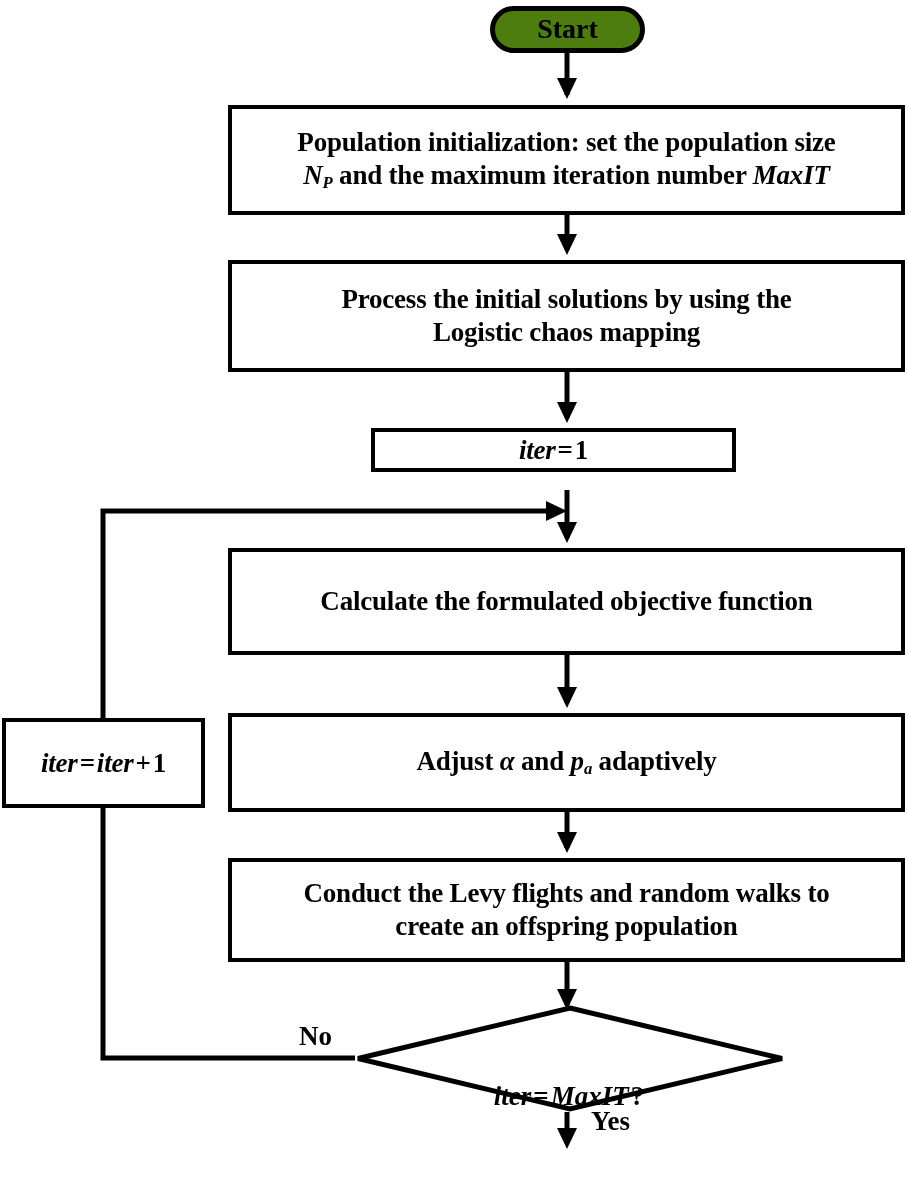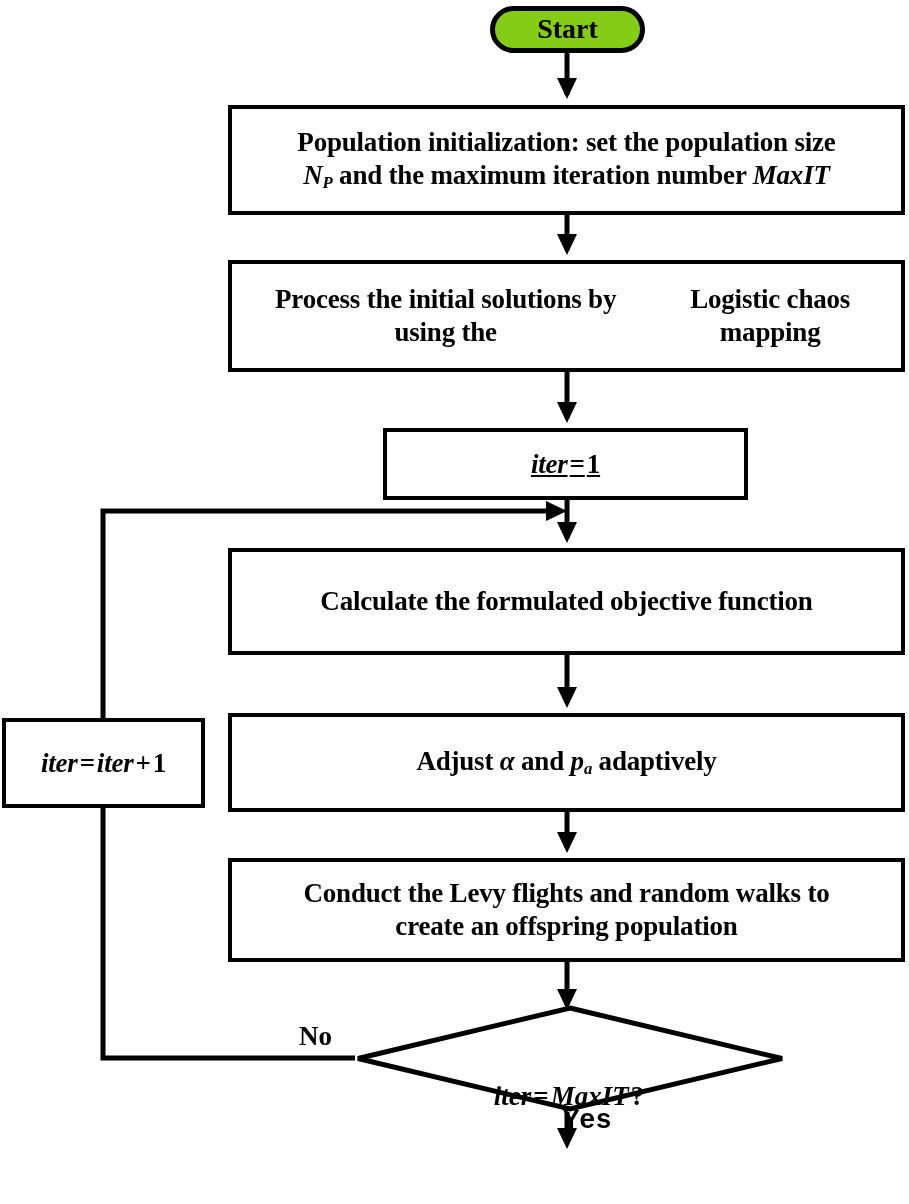--- a/index.html
+++ b/index.html
@@ -32,21 +32,21 @@
   }
   .proc {
     border: 4px solid #000000;
     background: #ffffff;
     font-size: 27px;
     letter-spacing: -0.2px;
     padding: 0 10px;
   }
   .terminator {
     border: 5px solid #000000;
-    background: #84cc16;
+    background: #4d7c0f;
     border-radius: 26px;
     font-size: 28px;
   }
 
   
   .diamond-wrap {
     position: absolute;
     z-index: 3;
   }
   .diamond-wrap svg {
@@ -156,26 +156,26 @@
     <span>Start</span>
   </div>
 
   <div class="node proc" style="left:228px; top:105px; width:677px; height:110px; flex-direction:column;">
     <div>Population initialization: set the population size</div>
     <div>
       <span class="it">N</span><span class="sub">P</span><span> and the maximum iteration number </span><span class="it">MaxIT</span>
     </div>
   </div>
 
-  <div class="node proc" style="left:228px; top:260px; width:677px; height:112px; flex-direction:row;">
+  <div class="node proc" style="left:228px; top:260px; width:677px; height:112px; flex-direction:column;">
     <div>Process the initial solutions by using the</div>
     <div>Logistic chaos mapping</div>
   </div>
 
-  <div class="node proc" style="left:383px; top:428px; width:365px; height:72px;text-decoration:underline;">
+  <div class="node proc" style="left:371px; top:428px; width:365px; height:44px;">
     <span><span class="it">iter</span><span class="op">=</span><span class="rm">1</span></span>
   </div>
 
   <div class="node proc" style="left:228px; top:548px; width:677px; height:107px;">
     <span>Calculate the formulated objective function</span>
   </div>
 
   <div class="node proc" style="left:228px; top:713px; width:677px; height:99px;">
     <span><span>Adjust </span><span class="it">α</span><span> and </span><span class="it">p</span><span class="sub">a</span><span> adaptively</span></span>
   </div>
@@ -193,16 +193,16 @@
     <svg width="430" height="107" viewBox="0 0 430 107" xmlns="http://www.w3.org/2000/svg">
       <polygon points="215,3 427,53.5 215,104 3,53.5" fill="#ffffff" stroke="#000000" stroke-width="5" stroke-linejoin="miter"></polygon>
     </svg>
     <div class="diamond-label">
       <span><span class="it">iter</span><span class="op">=</span><span class="it">MaxIT</span><span class="op">?</span></span>
     </div>
   </div>
 
   <div class="edge-label" style="left:299px; top:1021px;">No</div>
 
-  <div class="edge-label" style="left:563px; top:1106px;font-family:Liberation Mono, monospace;">Yes</div>
+  <div class="edge-label" style="left:591px; top:1106px;">Yes</div>
 
 
 </div>
 
 </body></html>

